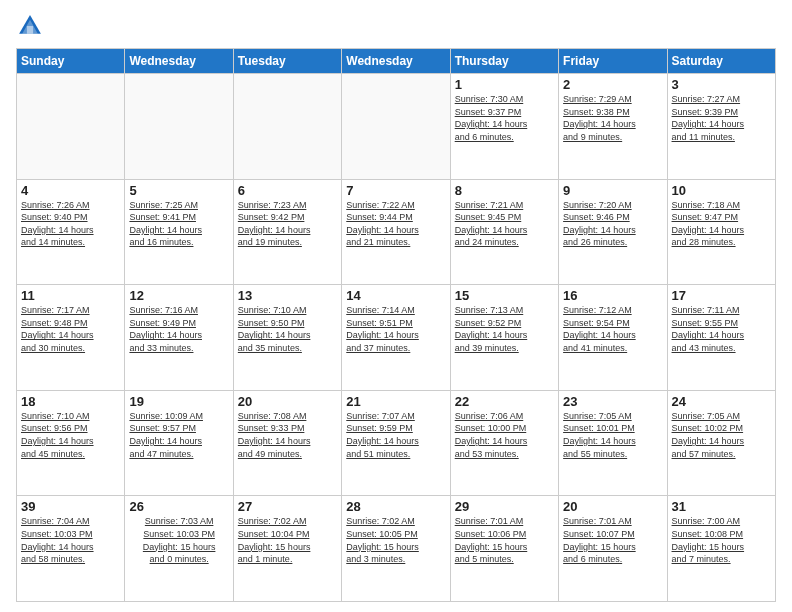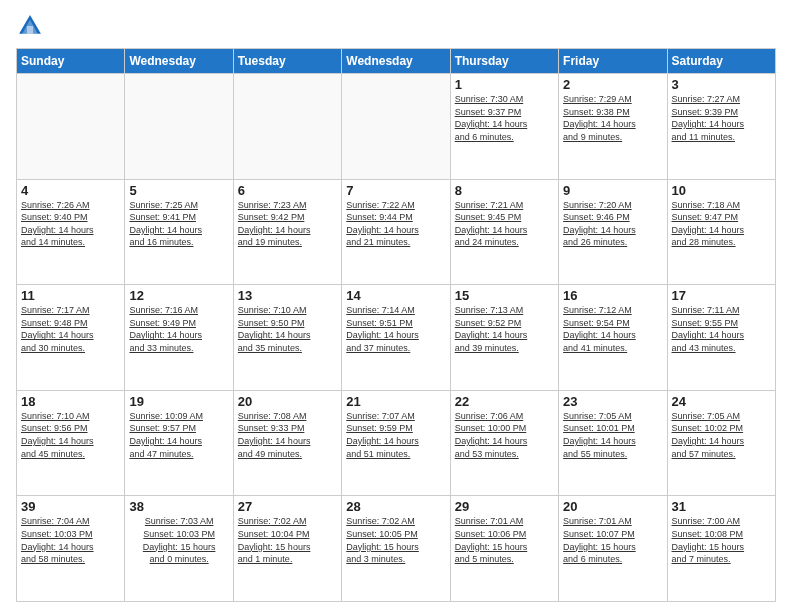--- a/index.html
+++ b/index.html
@@ -309,21 +309,21 @@
         </tr>
         <tr>
           <td>
             <span class="day-number">39</span>
             <div class="day-info" style="white-space: pre-line;">Sunrise: 7:04 AM
 Sunset: 10:03 PM
 Daylight: 14 hours
 and 58 minutes.</div>
           </td>
           <td>
-            <span class="day-number">38</span>
+            <span class="day-number">26</span>
             <div class="day-info" style="white-space: pre-line; text-align: center;">Sunrise: 7:03 AM
 Sunset: 10:03 PM
 Daylight: 15 hours
 and 0 minutes.</div>
           </td>
           <td>
             <span class="day-number">27</span>
             <div class="day-info" style="white-space: pre-line;">Sunrise: 7:02 AM
 Sunset: 10:04 PM
 Daylight: 15 hours

